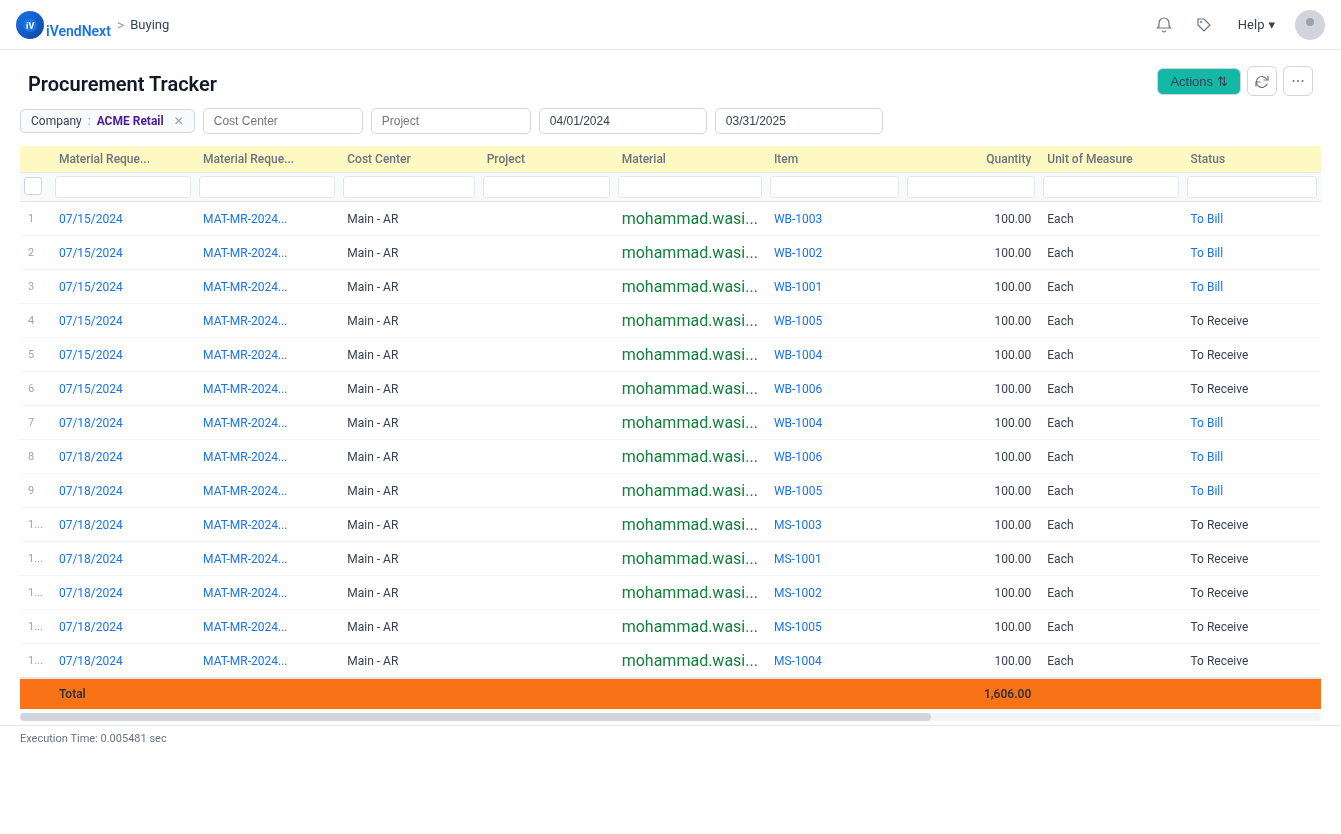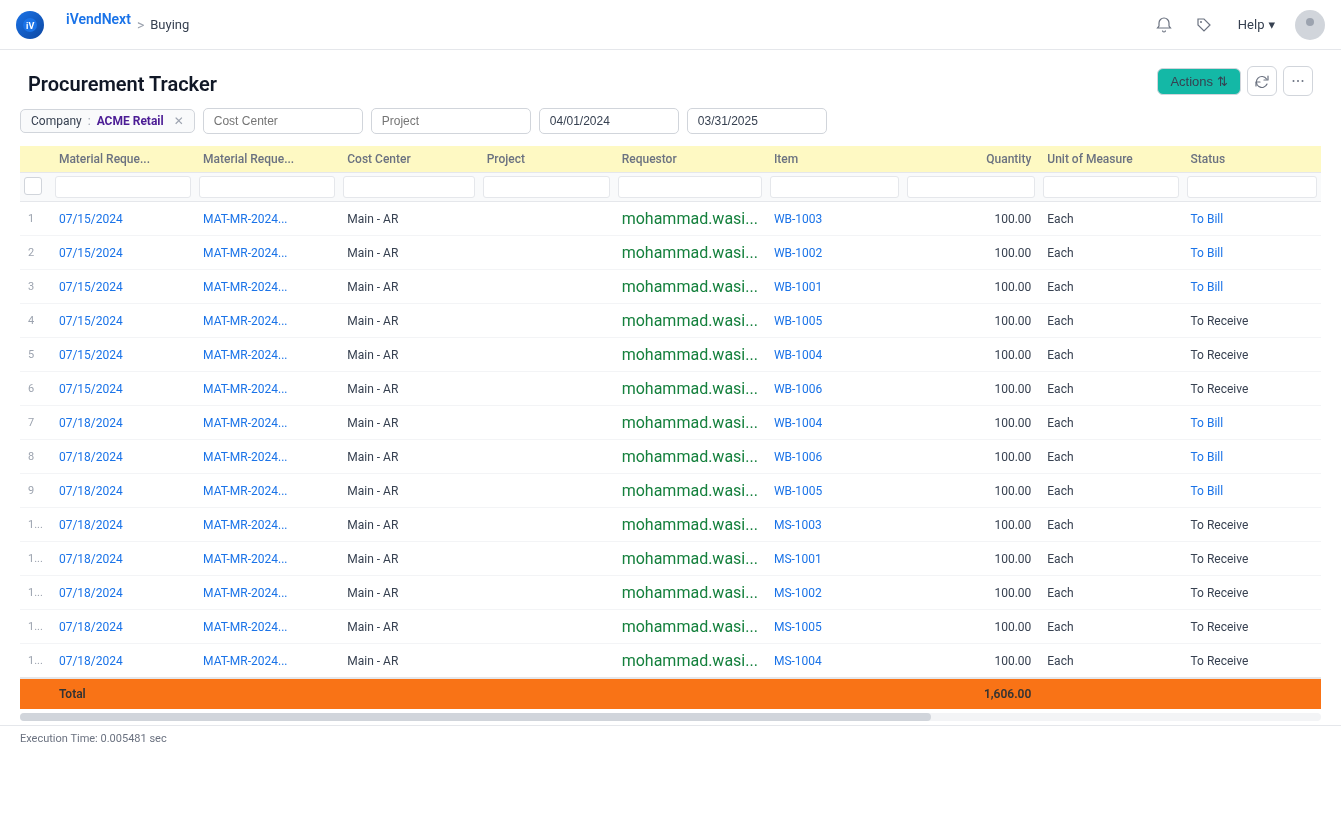--- a/index.html
+++ b/index.html
@@ -5,21 +5,21 @@
     * { box-sizing: border-box; margin: 0; padding: 0; }
     body { font-family: -apple-system, BlinkMacSystemFont, 'Segoe UI', Roboto, sans-serif; font-size: 13px; color: #333; background: #fff; }
 
     
     .top-nav {
       display: flex; align-items: center; justify-content: space-between;
       padding: 0 16px; height: 50px; border-bottom: 1px solid #e5e7eb;
       background: #fff;
     }
     .nav-left { display: flex; align-items: center; gap: 6px; }
-    .nav-logo { display: flex; align-items: flex-start; gap: 22px; font-weight: 600; font-size: 14px; color: #1a73e8; }
+    .nav-logo { display: flex; align-items: flex-end; gap: 2px; font-weight: 600; font-size: 14px; color: #1a73e8; }
     .logo-circle { width: 28px; height: 28px; background: linear-gradient(135deg, #1a73e8, #0d47a1); border-radius: 50%; display: flex; align-items: center; justify-content: center; color: white; font-size: 11px; font-weight: bold; }
     .nav-separator { color: #9ca3af; font-size: 14px; }
     .nav-buying { color: #374151; font-size: 13px; }
     .nav-right { display: flex; align-items: center; gap: 12px; }
     .search-bar { display: flex; align-items: center; gap: 8px; border: 1px solid #d1d5db; border-radius: 6px; padding: 5px 12px; width: 280px; color: #9ca3af; font-size: 12px; }
     .search-bar span { color: #9ca3af; }
     .nav-icon { width: 28px; height: 28px; display: flex; align-items: center; justify-content: center; color: #6b7280; cursor: pointer; border-radius: 4px; }
     .help-btn { display: flex; align-items: center; gap: 4px; font-size: 13px; color: #374151; cursor: pointer; padding: 4px 8px; border-radius: 4px; }
     .avatar { width: 30px; height: 30px; border-radius: 50%; background: #d1d5db; display: flex; align-items: center; justify-content: center; color: #6b7280; font-size: 12px; overflow: hidden; }
 
@@ -27,21 +27,21 @@
     .page-header { display: flex; align-items: flex-end; justify-content: space-between; padding: 16px 28px 12px; }
     .page-title { font-size: 20px; font-weight: 600; color: #111827; }
     .header-actions { display: flex; align-items: center; gap: 6px; }
     .actions-btn { display: flex; align-items: center; gap: 4px; border: 1px solid #d1d5db; border-radius: 6px; padding: 5px 12px; font-size: 13px; color: #374151; cursor: pointer; background: #14b8a6; }
     .icon-btn { width: 30px; height: 30px; display: flex; align-items: center; justify-content: center; border: 1px solid #d1d5db; border-radius: 6px; color: #6b7280; cursor: pointer; background: #fff; }
 
     
     .filters-row { display: flex; align-items: center; gap: 8px; padding: 0 20px 12px; flex-wrap: wrap; }
     .filter-tag { display: flex; align-items: center; gap: 6px; border: 1px solid #d1d5db; border-radius: 5px; padding: 4px 10px; font-size: 12px; color: #374151; background: #f9fafb; }
     .filter-input { border: 1px solid #d1d5db; border-radius: 5px; padding: 5px 10px; font-size: 12px; color: #9ca3af; background: #fff; width: 160px; }
-    .filter-date { border: 1px solid #d1d5db; border-radius: 5px; padding: 5px 10px; font-size: 12px; color: #374151; background: #fff; width: 140px; }
+    .filter-date { border: 1px solid #d1d5db; border-radius: 5px; padding: 5px 10px; font-size: 12px; color: #374151; background: #fff; width: 168px; }
 
     
     .table-container { padding: 0 20px; overflow-x: auto; }
     table { width: 100%; border-collapse: collapse; font-size: 12px; min-width: 1100px; }
     thead tr:first-child th { background: #fef9c3; color: #6b7280; font-weight: 500; padding: 6px 8px; text-align: left; border-bottom: 1px solid #e5e7eb; font-size: 12px; white-space: nowrap; }
     .col-filter-row td { padding: 3px 4px; border-bottom: 1px solid #e5e7eb; background: #f9fafb; }
     .col-filter { height: 22px; border: 1px solid #e5e7eb; border-radius: 3px; background: #fff; width: 100%; font-size: 11px; }
     .col-checkbox { width: 18px; height: 18px; border: 1px solid #d1d5db; border-radius: 3px; background: #fff; display: inline-block; }
 
     tbody tr { border-bottom: 1px solid #f3f4f6; }
@@ -149,21 +149,21 @@
 
 <div class="table-container">
   <table>
     <thead>
       <tr>
         <th style="width:30px;"></th>
         <th>Material Reque...</th>
         <th>Material Reque...</th>
         <th>Cost Center</th>
         <th>Project</th>
-        <th>Requestor</th>
+        <th>Material</th>
         <th>Item</th>
         <th style="text-align:right;">Quantity</th>
         <th>Unit of Measure</th>
         <th>Status</th>
       </tr>
       <tr class="col-filter-row">
         <td>
           <span class="col-checkbox"></span>
         </td>
         <td><input class="col-filter" type="text" style=""></td>

